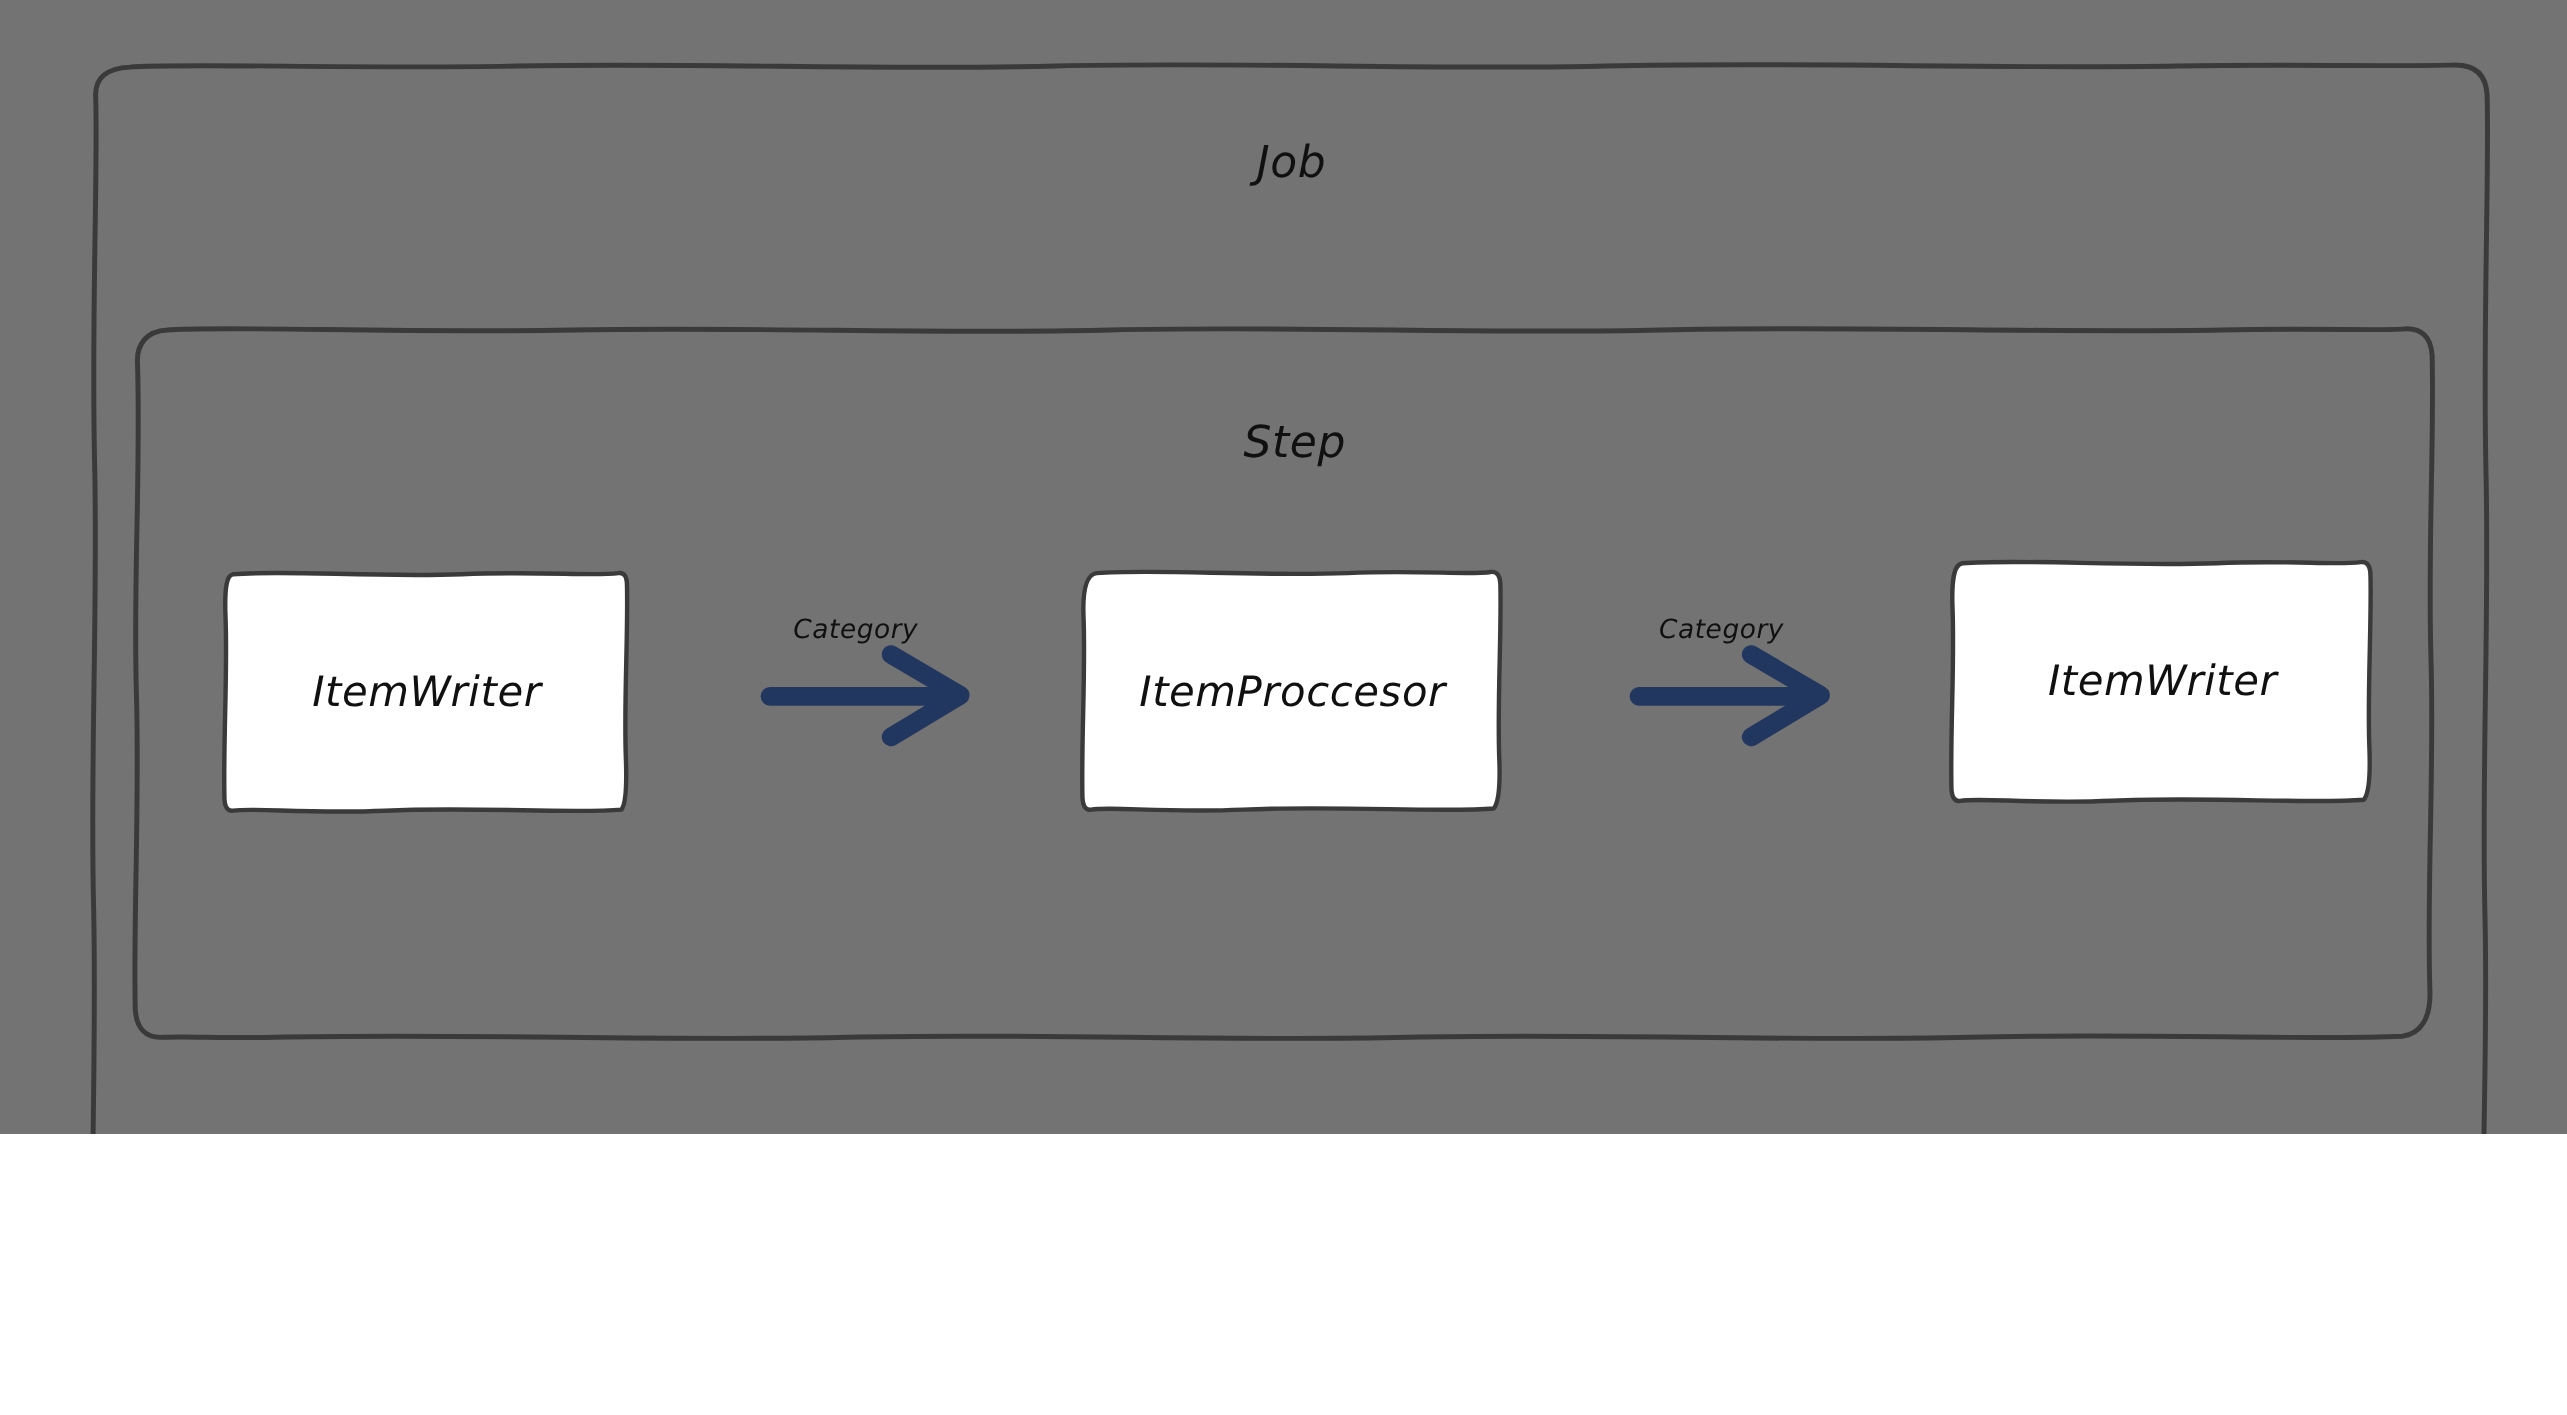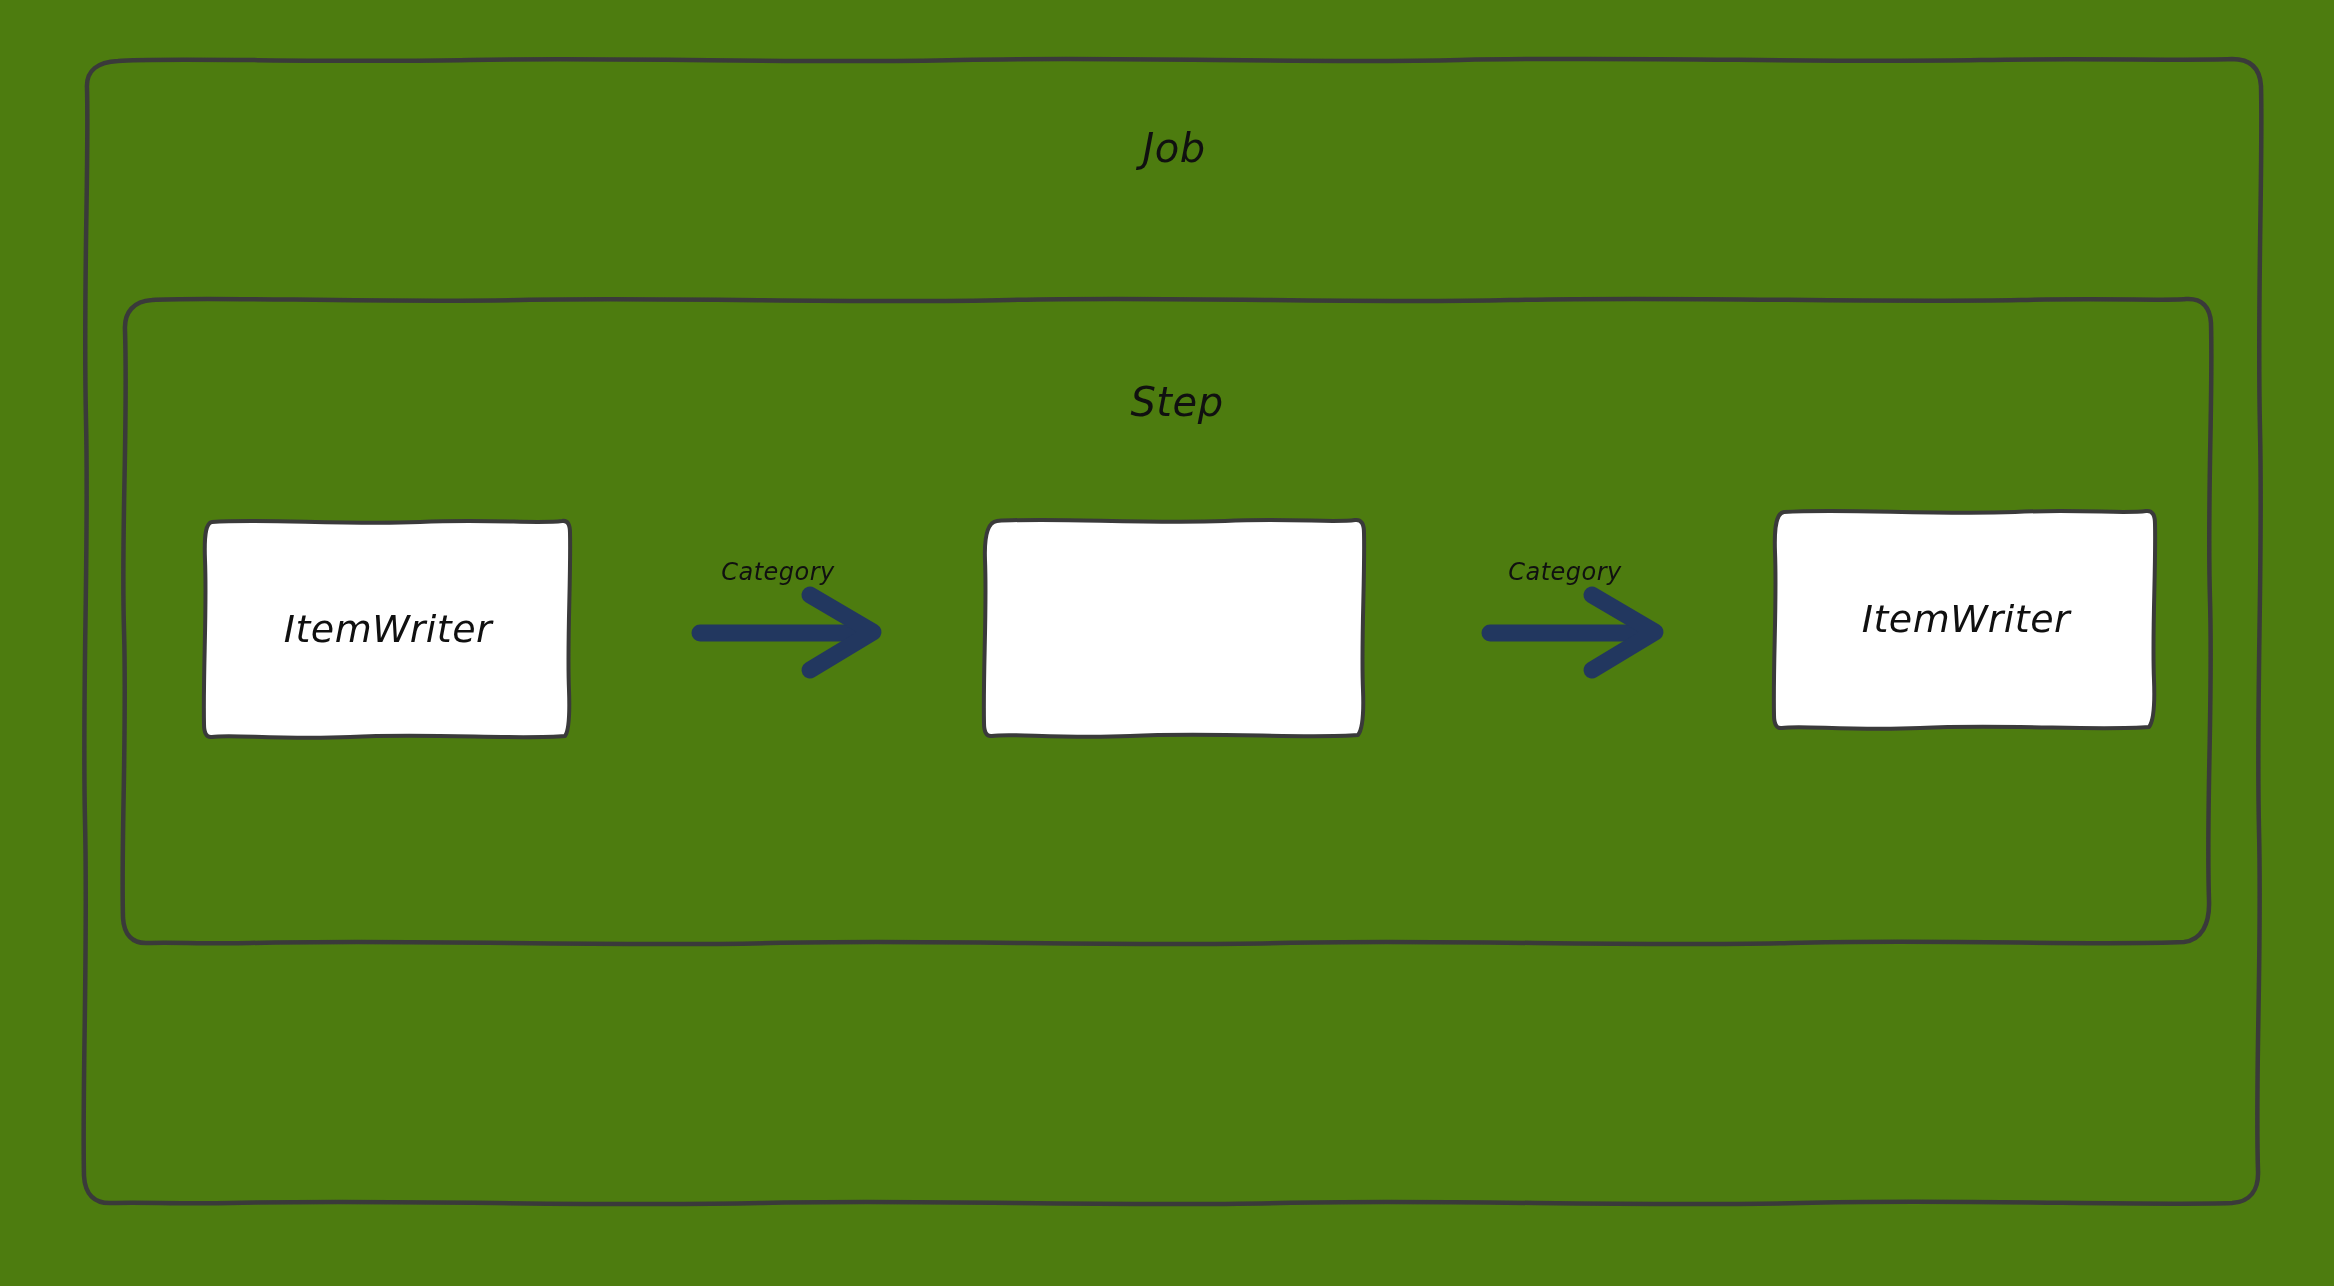--- a/index.html
+++ b/index.html
@@ -7,22 +7,22 @@
     margin: 0;
     padding: 0;
     background: #ffffff;
   }
   body {
     font-family: "DejaVu Sans", sans-serif;
   }
   #canvas {
     position: relative;
     width: 2334px;
-    height: 1286px;
-    background: #4d7c0f;
+    height: 1031px;
+    background: #737373;
     overflow: hidden;
   }
   #sketch-svg {
     position: absolute;
     top: 0;
     left: 0;
     width: 2334px;
     height: 1286px;
   }
   .label {
@@ -142,20 +142,21 @@
     </g>
 
   </svg>
 
   <div class="label container-title" style="left:1174px; top:148px;">Job</div>
 
   <div class="label container-title" style="left:1177px; top:402px;">Step</div>
 
   <div class="label node-title" style="left:388px; top:629px;">ItemWriter</div>
 
+  <div class="label node-title" style="left:1175px; top:629px;">ItemProccesor</div>
 
   <div class="label node-title" style="left:1966px; top:619px;">ItemWriter</div>
 
   <div class="label edge-title" style="left:778px; top:572px;">Category</div>
 
   <div class="label edge-title" style="left:1565px; top:572px;">Category</div>
 
 </div>
 
 </body></html>

